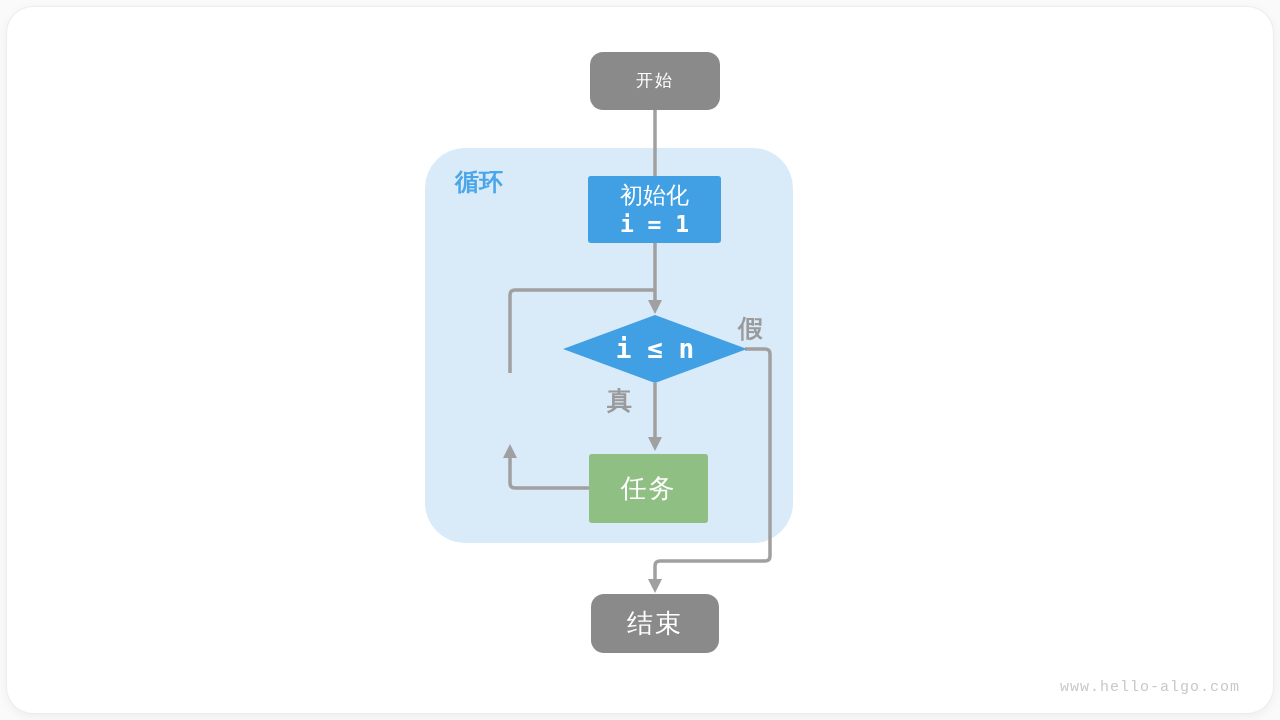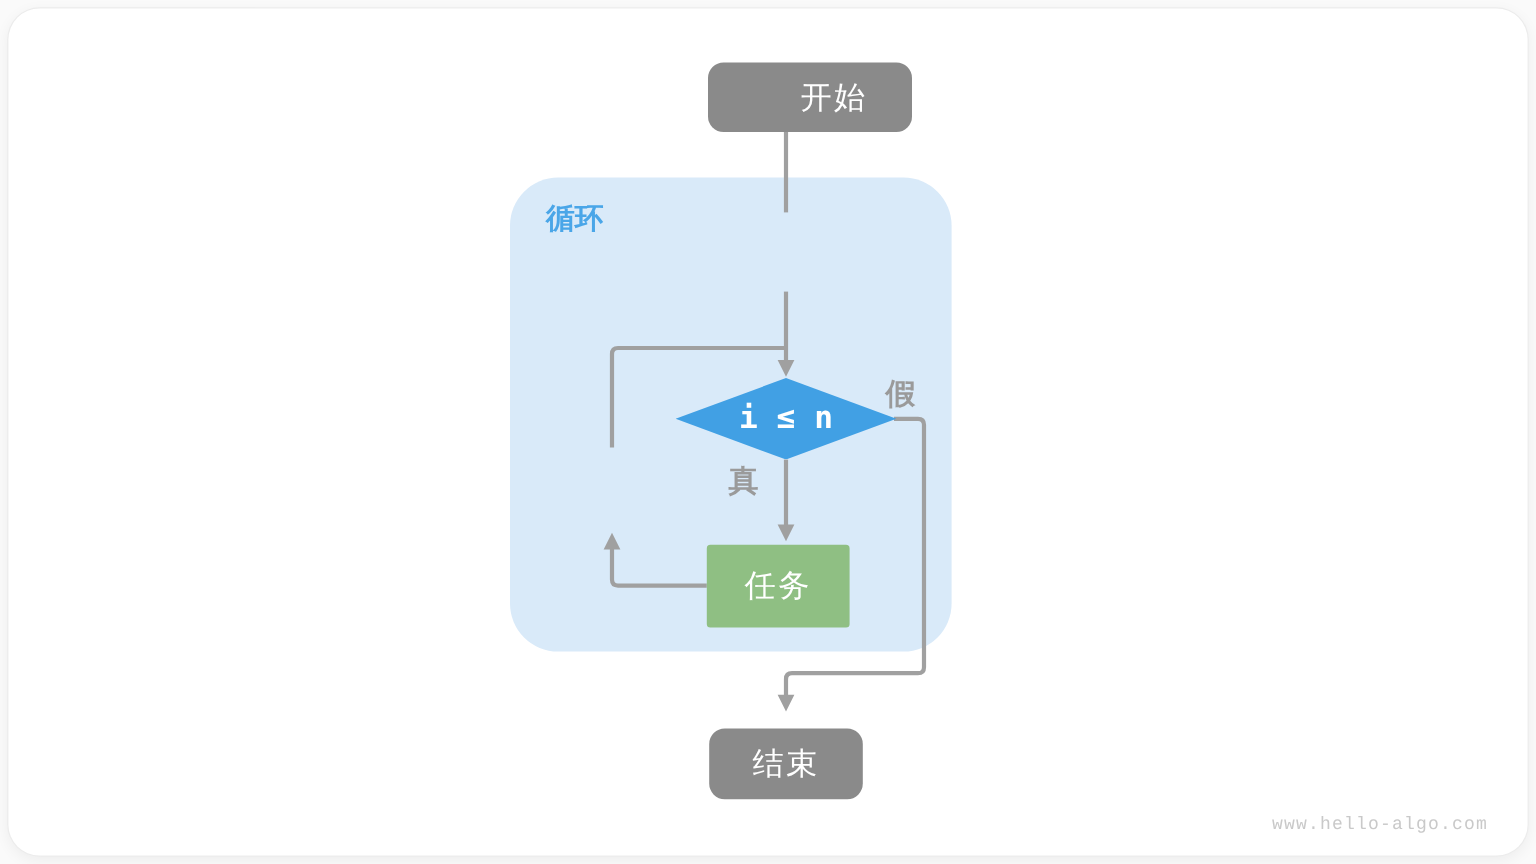--- a/index.html
+++ b/index.html
@@ -9,22 +9,22 @@
   .loop-container{position:absolute;left:425px;top:148px;width:368px;height:395px;
         border-radius:40px;background:var(--loop-bg,#d9eaf9);}
   .loop-label{position:absolute;left:30px;top:18px;font-size:24px;font-weight:bold;
         color:var(--loop-label-blue,#4aa6e8);}
   .connectors{position:absolute;left:0;top:0;width:1280px;height:720px;}
   .connectors path{stroke:var(--arrow-gray,#a0a0a0);stroke-width:3.5;fill:none;}
   .connectors polygon{fill:var(--arrow-gray,#a0a0a0);stroke:none;}
   .node{position:absolute;display:flex;flex-direction:column;align-items:center;
         justify-content:center;color:#ffffff;text-align:center;line-height:1.25;}
   .node-start{left:590px;top:52px;width:130px;height:58px;background:var(--node-gray,#8a8a8a);
-        border-radius:13px;font-size:26px;letter-spacing:2px;padding-left:40px;}
-  .node-end{left:591px;top:607px;width:128px;height:59px;background:var(--node-gray,#8a8a8a);
+        border-radius:13px;font-size:17px;letter-spacing:2px;}
+  .node-end{left:591px;top:594px;width:128px;height:59px;background:var(--node-gray,#8a8a8a);
         border-radius:13px;font-size:26px;letter-spacing:2px;}
   .node-init{left:588px;top:176px;width:133px;height:67px;background:var(--node-blue,#41a0e4);
         border-radius:3px;font-size:23px;}
   .node-update{left:443px;top:372px;width:133px;height:68px;background:var(--node-blue,#41a0e4);
         border-radius:3px;font-size:23px;}
   .node-task{left:589px;top:454px;width:119px;height:69px;background:var(--node-green,#8fbf83);
         border-radius:3px;font-size:26px;letter-spacing:2px;}
   .node-condition{left:563px;top:315px;width:184px;height:68px;background:var(--node-blue,#41a0e4);
         clip-path:polygon(50% 0,100% 50%,50% 100%,0 50%);font-size:26px;}
   .code{font-family:"DejaVu Sans Mono","Liberation Mono",monospace;font-weight:bold;}
@@ -54,20 +54,24 @@
     <path d="M 655 383 L 655 438"></path>
     <polygon points="648,437 662,437 655,451"></polygon>
     <path d="M 589 488 L 515 488 Q 510 488 510 483 L 510 457"></path>
     <polygon points="503,458 517,458 510,444"></polygon>
     <path d="M 745 349 L 765 349 Q 770 349 770 354 L 770 556 Q 770 561 765 561 L 660 561 Q 655 561 655 566 L 655 580"></path>
     <polygon points="648,579 662,579 655,593"></polygon>
   </svg>
 
   <div class="node node-start">开始</div>
 
+  <div class="node node-init">
+    <div>初始化</div>
+    <div class="code">i = 1</div>
+  </div>
 
   <div class="node node-condition">
     <span class="code">i ≤ n</span>
   </div>
 
   <div class="branch-label branch-true">真</div>
   <div class="branch-label branch-false">假</div>
 
 
   <div class="node node-task">任务</div>

